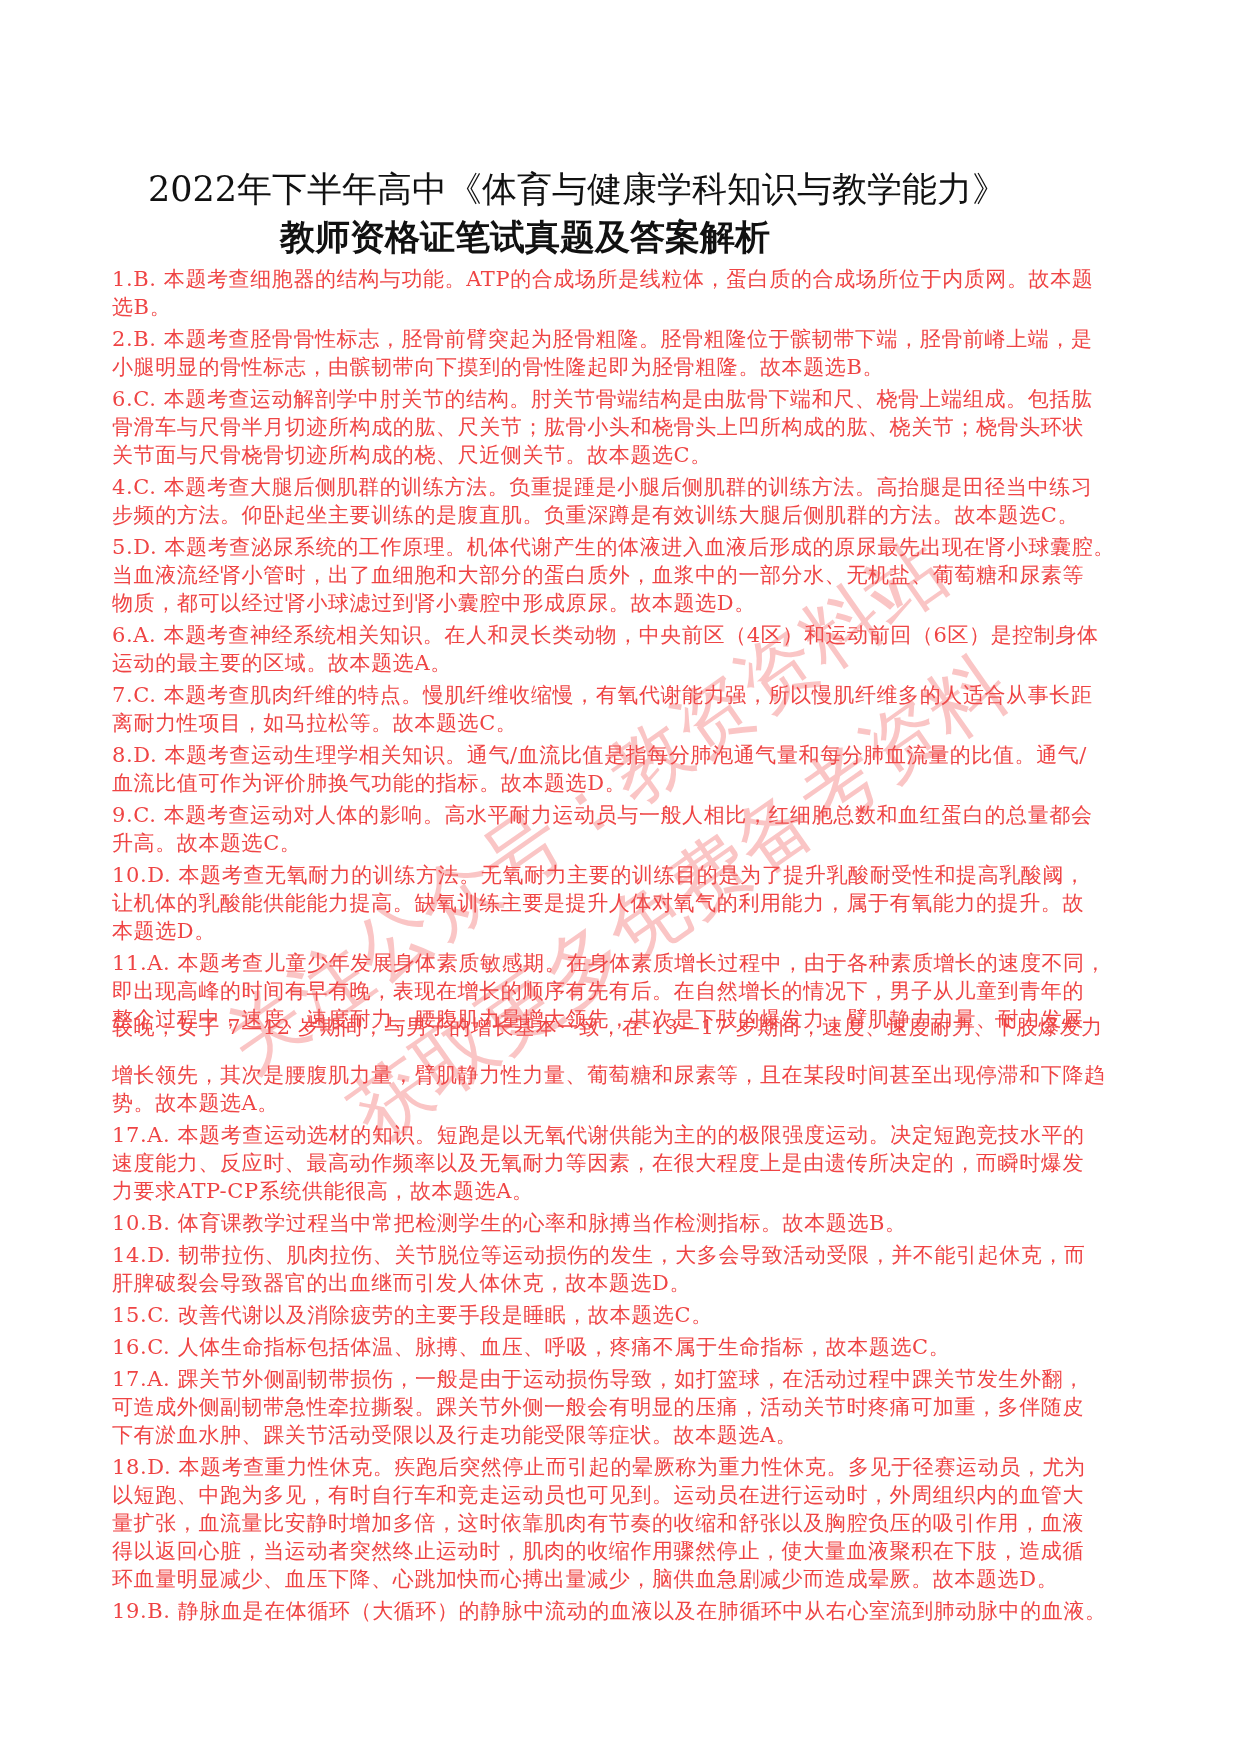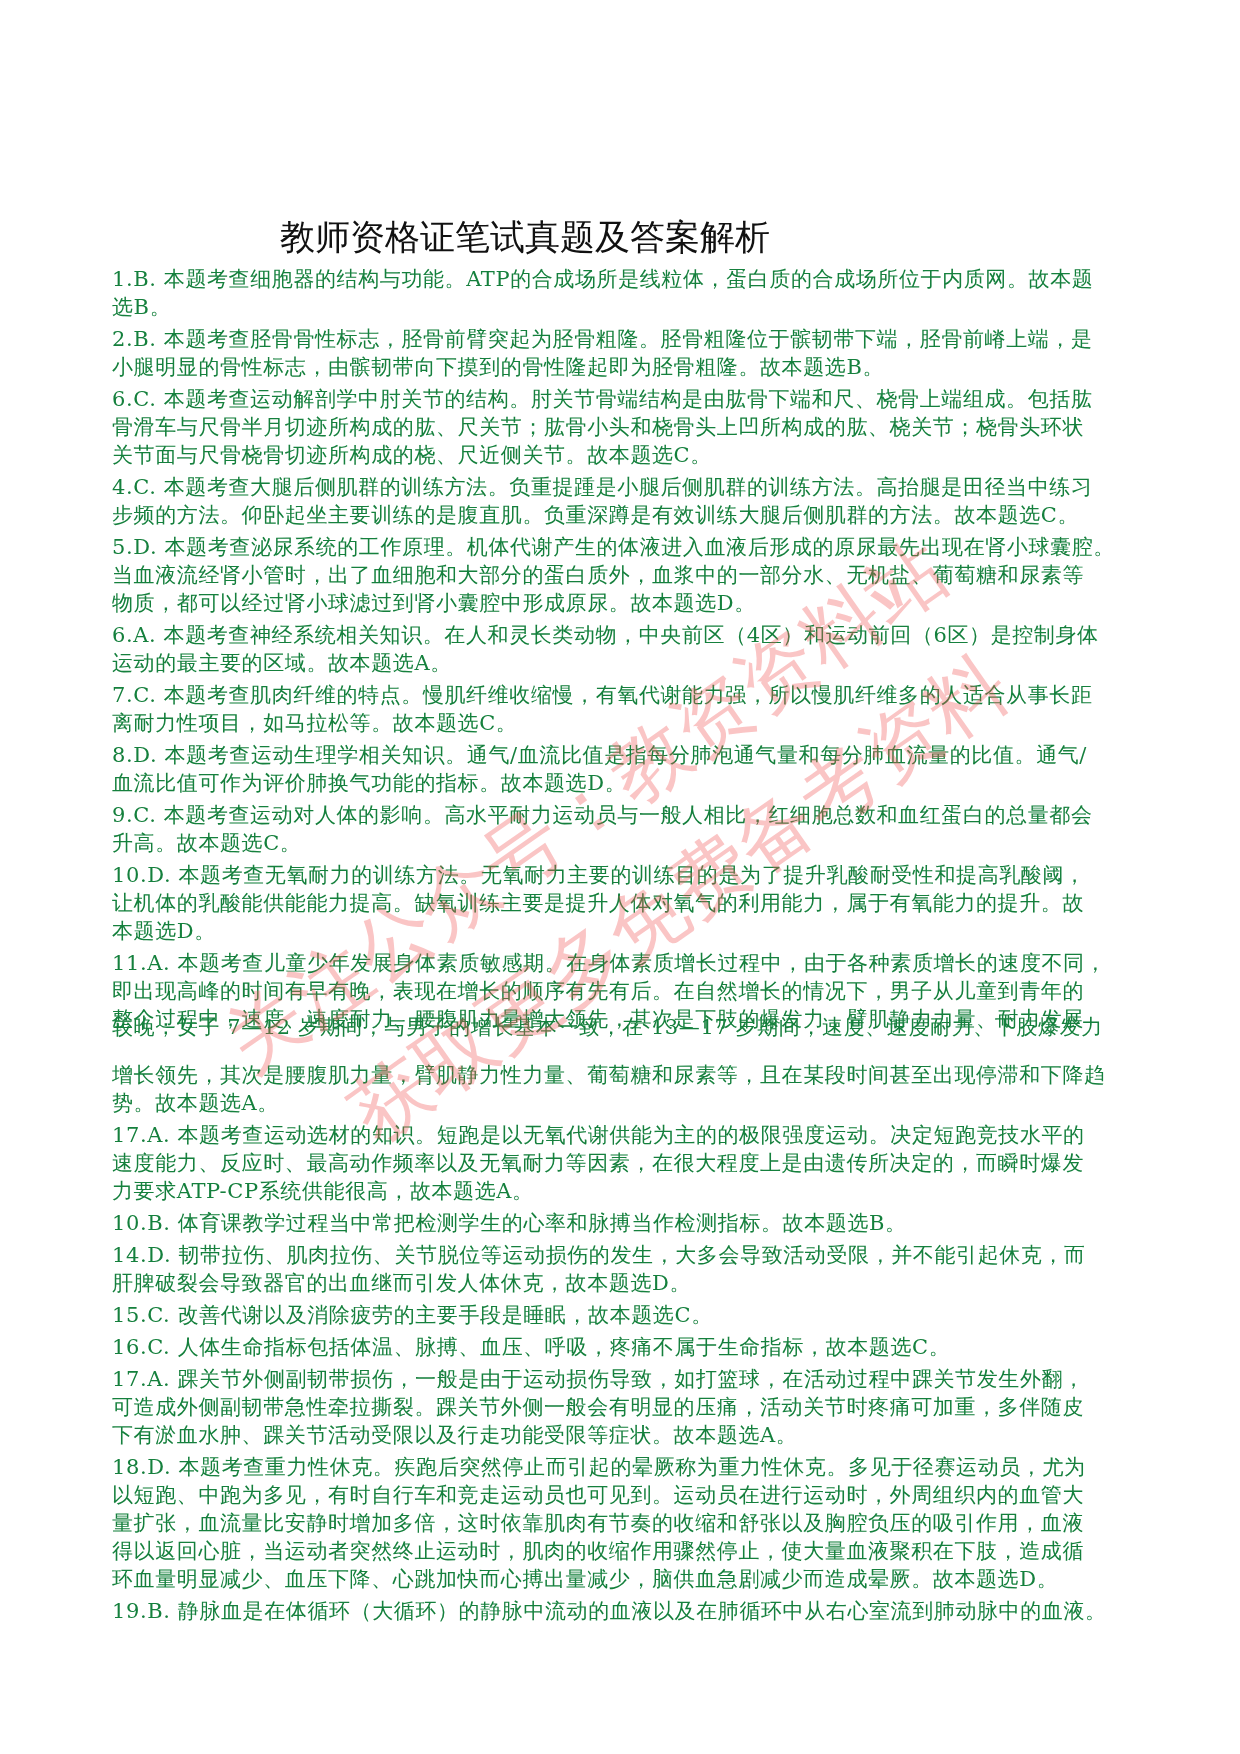--- a/index.html
+++ b/index.html
@@ -22,55 +22,56 @@
       height: 1754px;
     }
     .title-line {
       position: absolute;
       white-space: nowrap;
       font-size: 35px;
       color: #111;
       letter-spacing: 0px;
     }
     .title-1 { left: 148px; top: 166px; }
-    .title-2 { left: 280px; top: 214px; }
+    .title-2 { left: 280px; top: 214px; font-weight: bold; }
     .body {
       position: absolute;
       left: 112px;
       top: 265px;
       width: 1060px;
     }
     .line {
       position: absolute;
       left: 0;
       white-space: nowrap;
       font-size: 21px;
       line-height: 28px;
       height: 28px;
-      color: #15803d;
+      color: #ef4444;
       letter-spacing: 0.6px;
     }
     .watermark {
       position: absolute;
       pointer-events: none;
       color: rgba(240, 90, 90, 0.35);
       font-family: "DejaVu Sans", "Liberation Sans", sans-serif;
       font-size: 78px;
       white-space: nowrap;
       transform-origin: left top;
       z-index: 5;
     }
     .wm-1 { left: 205px; top: 1010px; transform: rotate(-35deg); }
     .wm-2 { left: 330px; top: 1080px; transform: rotate(-35deg); }
   </style>
 </head>
 <body>
 
 <div class="page">
 
+  <div class="title-line title-1">2022年下半年高中《体育与健康学科知识与教学能力》</div>
   <div class="title-line title-2">教师资格证笔试真题及答案解析</div>
 
   <div class="body">
 
     <div>
       <div class="line" style="top:0px">1.B. 本题考查细胞器的结构与功能。ATP的合成场所是线粒体，蛋白质的合成场所位于内质网。故本题</div>
       <div class="line" style="top:28px">选B。</div>
     </div>
 
     <div>

